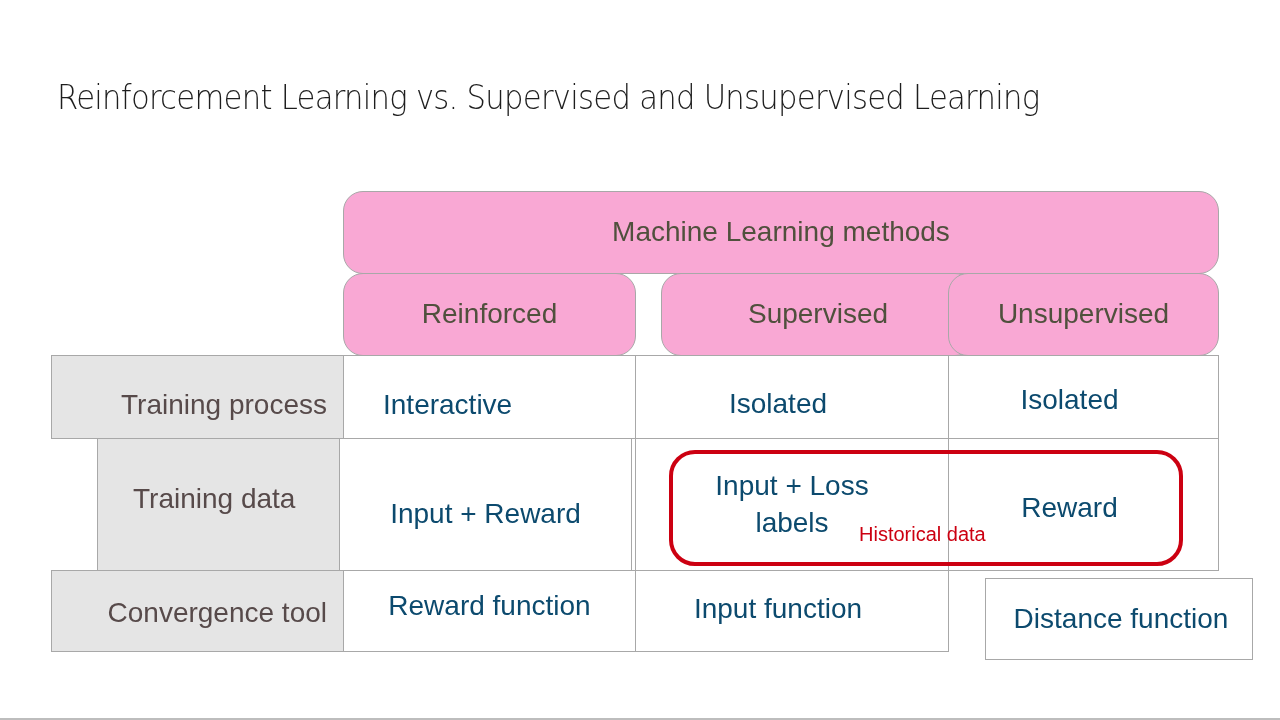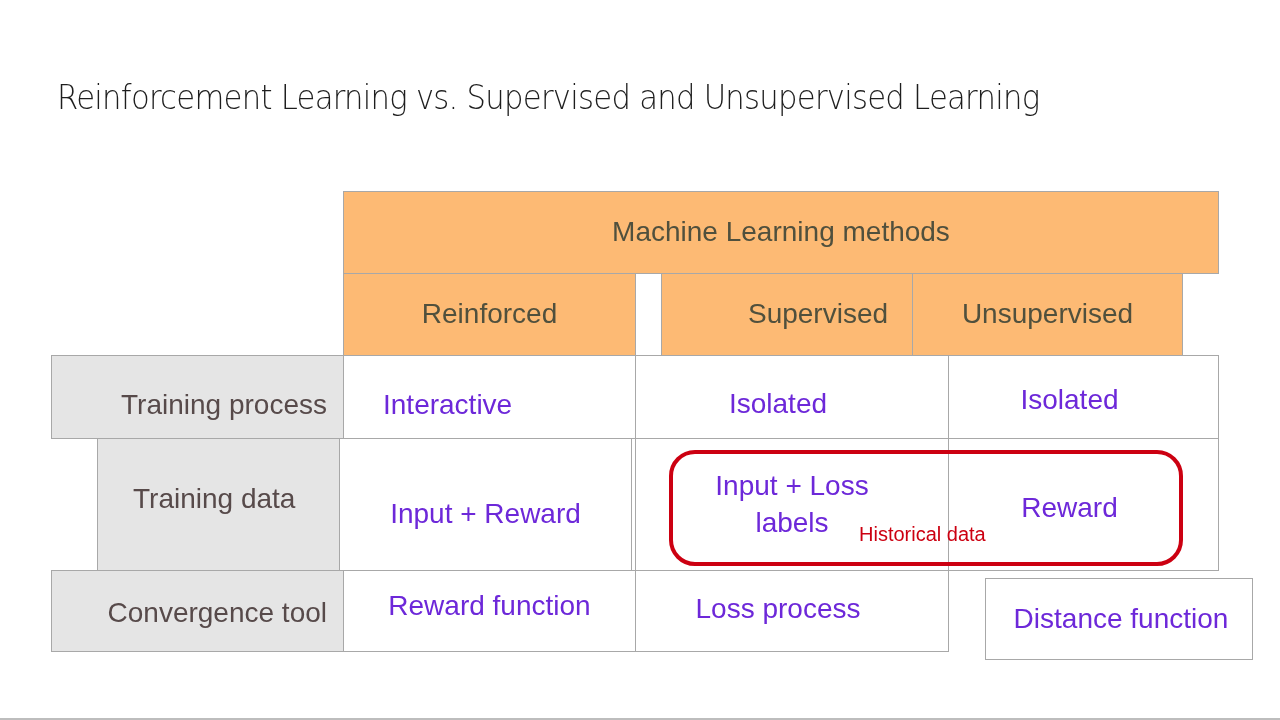--- a/index.html
+++ b/index.html
@@ -12,24 +12,24 @@
       position: absolute; left: 57px; top: 78px;
       font-family: "DejaVu Sans", sans-serif;
       font-size: 33px; font-weight: 300; color: #1e1e1e;
       letter-spacing: -0.8px; white-space: nowrap;
       transform: scaleX(0.93); transform-origin: left center;
     }
     .cell {
       position: absolute; box-sizing: border-box;
       border: 1px solid #a8a8a8;
       display: flex; align-items: center; justify-content: center;
-      color: #6d28d9; font-size: 28px; line-height: 1.3;
+      color: #0c4a6e; font-size: 28px; line-height: 1.3;
       text-align: center;
     }
-    .hdr { background: #fdba74; color: #50503d; }
+    .hdr { background: #f9a8d4; color: #50503d; border-radius: 20px; }
     .rowhdr { background: #e5e5e5; color: #574a4a; }
     .body-cell { background: #ffffff; }
     .bottom-line {
       position: absolute; left: 0; right: 0; top: 718px; height: 2px; background: #bdbdbd;
     }
     .highlight-box {
       position: absolute; left: 669px; top: 450px; width: 514px; height: 116px;
       box-sizing: border-box; border: 4px solid #cc0011; border-radius: 26px;
     }
     .annotation {
@@ -41,34 +41,34 @@
 <body>
 
 <div class="slide-title">Reinforcement Learning vs. Supervised and Unsupervised Learning</div>
 
 <div>
 
   <div class="cell hdr" style="left:343px; top:191px; width:876px; height:83px;">Machine Learning methods</div>
 
   <div class="cell hdr" style="left:343px; top:273px; width:293px; height:83px;">Reinforced</div>
   <div class="cell hdr" style="left:635px; top:273px; width:314px; height:83px;margin-left:26px;">Supervised</div>
-  <div class="cell hdr" style="left:912px; top:273px; width:271px; height:83px;">Unsupervised</div>
+  <div class="cell hdr" style="left:948px; top:273px; width:271px; height:83px;">Unsupervised</div>
 
   <div class="cell rowhdr" style="left:51px; top:355px; width:293px; height:84px; justify-content:flex-end; padding-right:16px; padding-top:16px;">Training process</div>
   <div class="cell body-cell" style="left:343px; top:355px; width:293px; height:84px; justify-content:flex-start; padding-left:39px; padding-top:16px;">Interactive</div>
   <div class="cell body-cell" style="left:635px; top:355px; width:314px; height:84px; padding-top:14px; padding-right:28px;">Isolated</div>
   <div class="cell body-cell" style="left:948px; top:355px; width:271px; height:84px; padding-top:6px; padding-right:28px;">Isolated</div>
 
   <div class="cell rowhdr" style="left:51px; top:438px; width:293px; height:133px; justify-content:flex-start; padding-left:35px; padding-bottom:10px;margin-left:46px;">Training data</div>
   <div class="cell body-cell" style="left:339px; top:438px; width:293px; height:133px; padding-top:20px;">Input + Reward</div>
   <div class="cell body-cell" style="left:635px; top:438px; width:314px; height:133px; padding:0 50px 0 50px;">Input + Loss labels</div>
   <div class="cell body-cell" style="left:948px; top:438px; width:271px; height:133px; padding-top:8px; padding-right:28px;">Reward</div>
 
   <div class="cell rowhdr" style="left:51px; top:570px; width:293px; height:82px; justify-content:flex-end; padding-right:16px; padding-top:4px;">Convergence tool</div>
   <div class="cell body-cell" style="left:343px; top:570px; width:293px; height:82px; padding-bottom:10px;">Reward function</div>
-  <div class="cell body-cell" style="left:635px; top:570px; width:314px; height:82px; padding-bottom:4px; padding-right:28px;">Loss process</div>
+  <div class="cell body-cell" style="left:635px; top:570px; width:314px; height:82px; padding-bottom:4px; padding-right:28px;">Input function</div>
   <div class="cell body-cell" style="left:948px; top:578px; width:268px; height:82px; padding-left:4px;margin-left:37px;">Distance function</div>
 </div>
 
 <div class="highlight-box"></div>
 <div class="annotation">Historical data</div>
 
 <div class="bottom-line"></div>
 
 </body></html>

